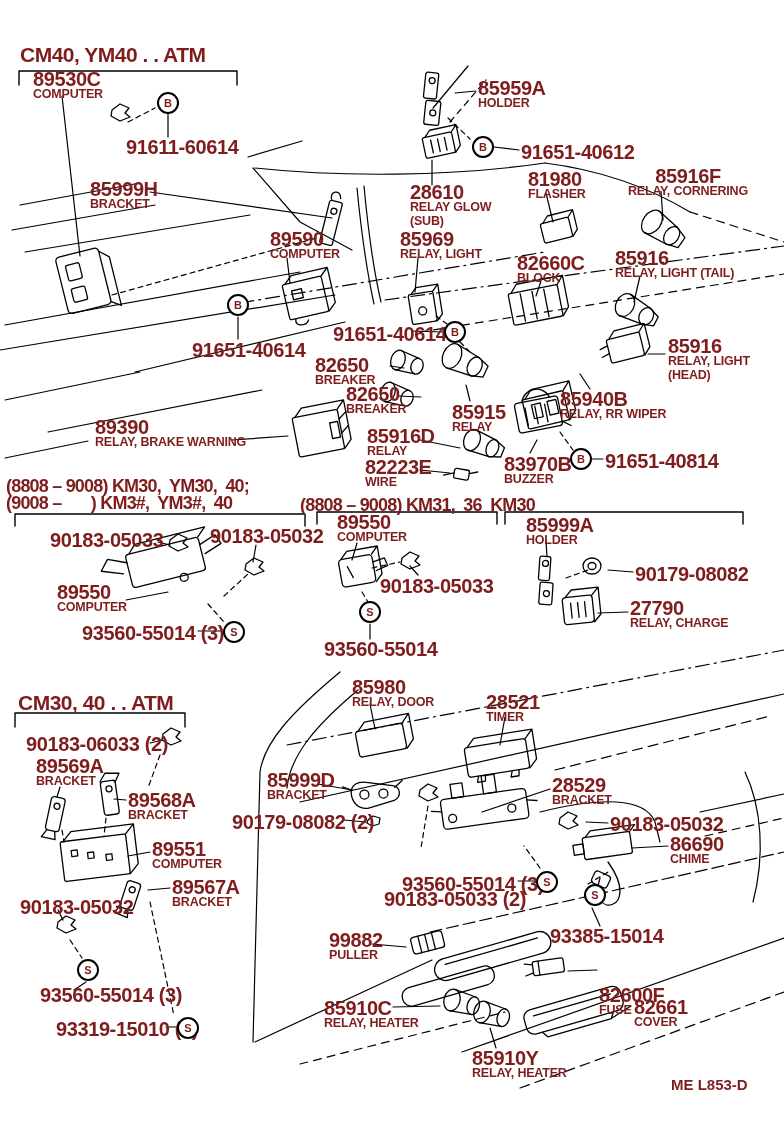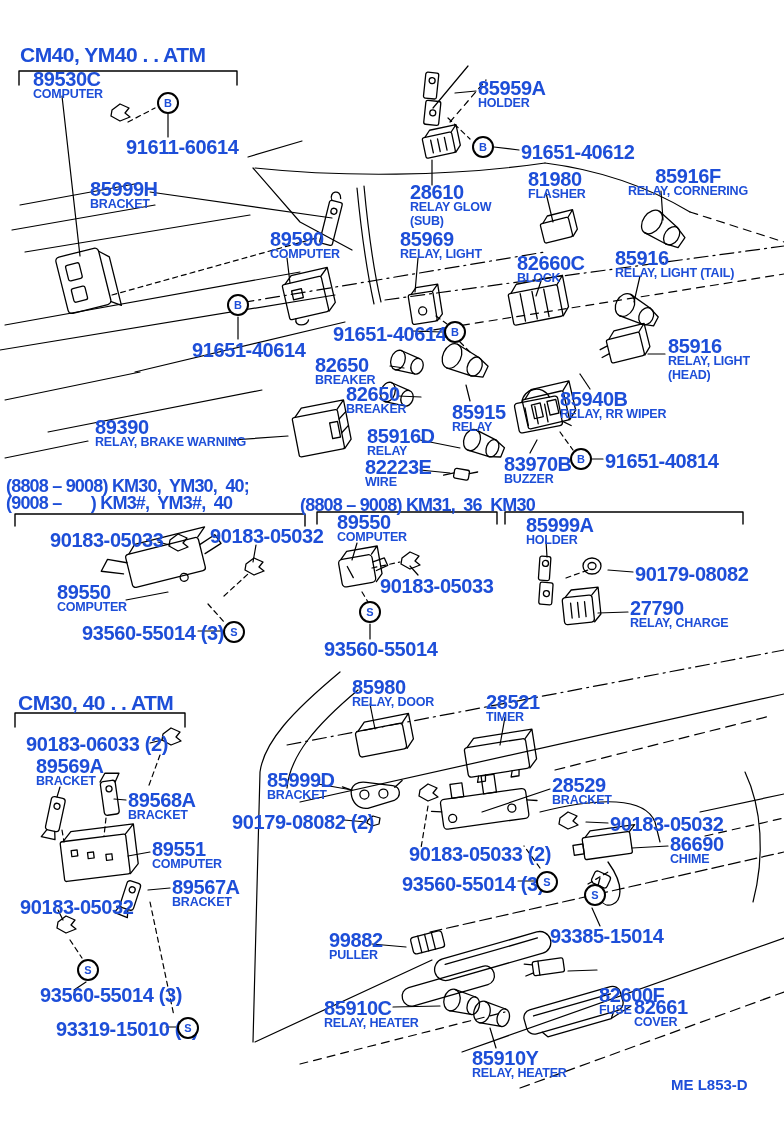--- a/index.html
+++ b/index.html
@@ -1,17 +1,17 @@
 <!DOCTYPE html>
 <html><head>
 <meta charset="utf-8">
 <style>
   html,body{margin:0;padding:0;background:#e8e8e8;}
   #stage{position:relative;width:784px;height:1128px;background:#ffffff;overflow:hidden;
-         font-family:"Liberation Sans",sans-serif;color:#1d4ed8;margin:0 auto;}
+         font-family:"Liberation Sans",sans-serif;color:#7f1d1d;margin:0 auto;}
   #art{position:absolute;left:0;top:0;z-index:1;}
   .lbl{position:absolute;z-index:3;font-weight:700;white-space:nowrap;letter-spacing:-0.4px;}
   .lbl .num{display:block;font-size:20px;line-height:0.92;}
   .lbl .desc{display:block;font-size:12.5px;line-height:1.08;letter-spacing:-0.2px;}
   .lbl .h1{display:block;font-size:21px;line-height:1;letter-spacing:-0.5px;}
   .lbl .h2{display:block;font-size:18px;line-height:1;letter-spacing:-0.8px;}
   .lbl .code{display:block;font-size:15px;line-height:1;letter-spacing:0;}
   .sym{position:absolute;z-index:3;width:18px;height:18px;border:2px solid #000;border-radius:50%;
        display:flex;align-items:center;justify-content:center;
        font-size:11px;font-weight:700;background:#fff;}
@@ -566,21 +566,21 @@
         <span class="num">28529</span>
         <span class="desc">BRACKET</span>
       </div>
       <div class="lbl" style="left: 610px; top: 815px;">
         <span class="num">90183-05032</span>
       </div>
       <div class="lbl" style="left: 670px; top: 835px;">
         <span class="num">86690</span>
         <span class="desc">CHIME</span>
       </div>
-      <div class="lbl" style="left: 384px; top: 845px; margin-left: 25px;">
+      <div class="lbl" style="left: 384px; top: 890px;">
         <span class="num">90183-05033 (2)</span>
       </div>
       <div class="lbl" style="left: 402px; top: 875px;">
         <span class="num">93560-55014 (3)</span>
       </div>
       <div class="lbl" style="left: 550px; top: 927px;">
         <span class="num">93385-15014</span>
       </div>
       <div class="lbl" style="left: 329px; top: 931px;">
         <span class="num">99882</span>

